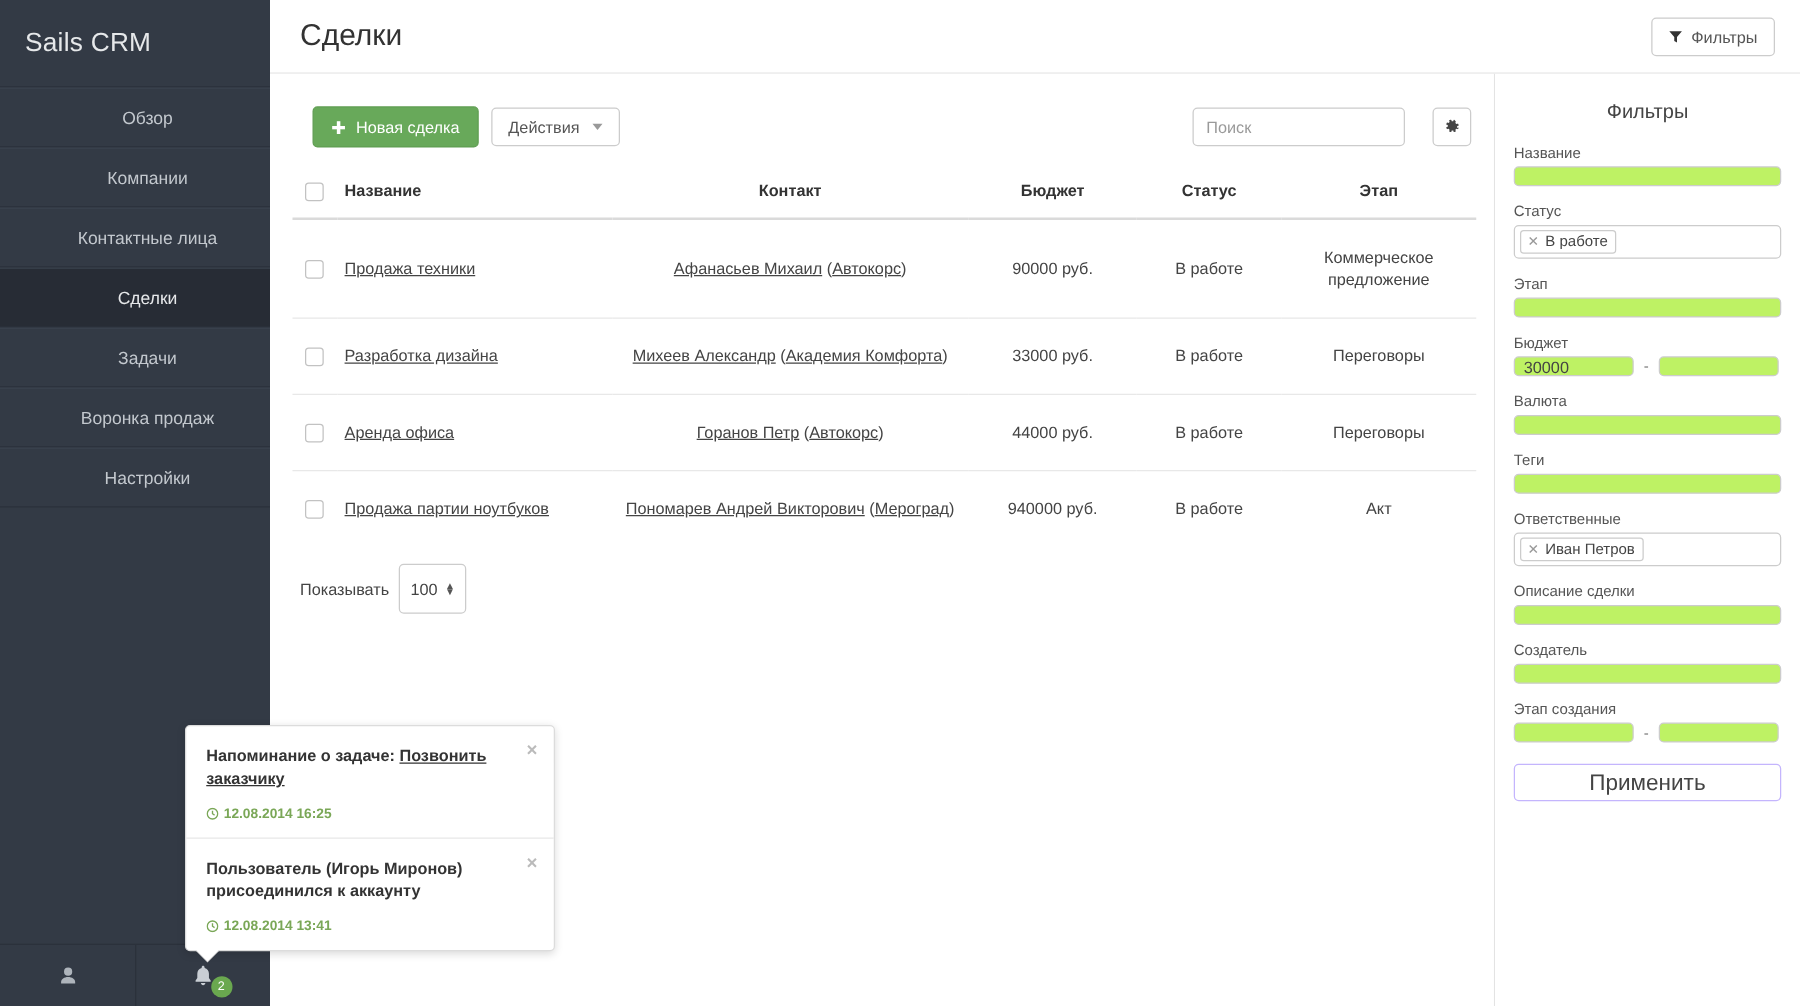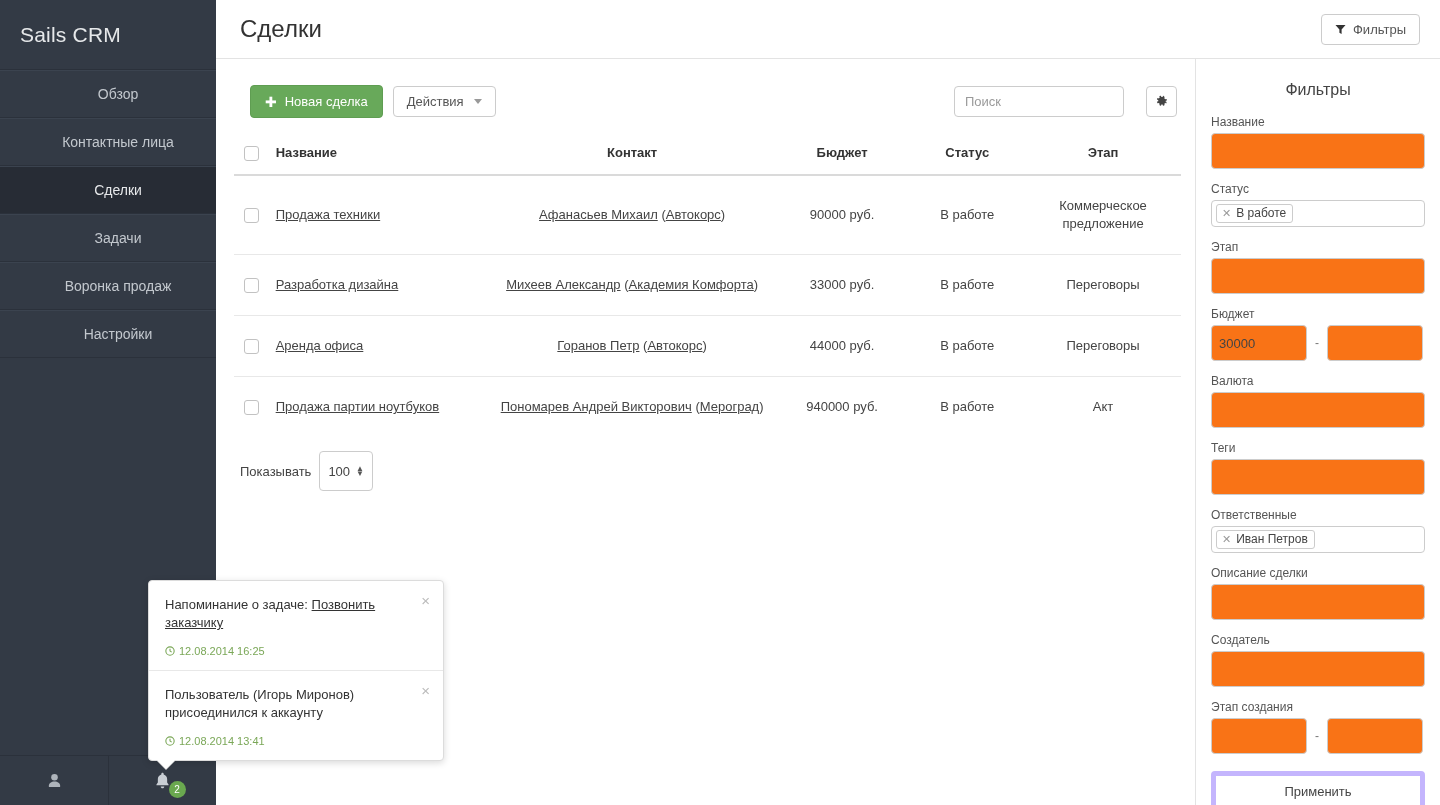--- a/index.html
+++ b/index.html
@@ -161,50 +161,51 @@
   
   .filters {
     width: 245px; flex: 0 0 245px; background: #fff;
     border-left: 1px solid #e3e3e3;
     padding: 22px 15px 10px 15px;
     overflow: hidden;
   }
   .filters-title { text-align: center; font-size: 16px; color: #444; margin-bottom: 16px; }
   .f-label { font-size: 12px; color: #555; margin-bottom: 4px; }
   .f-field {
-    width: 100%; height: 36px; border: 1px solid #ccc; border-radius: 4px;
-    background: #f97316; margin-bottom: 13px; padding: 0 7px;
+    width: 100%; height: 16px; border: 1px solid #ccc; border-radius: 4px;
+    background: #bef264; margin-bottom: 13px; padding: 0 7px;
     font-size: 13px; color: #444; font-family: inherit; display: block;
   }
   .f-tagbox {
     width: 100%; min-height: 27px; border: 1px solid #ccc; border-radius: 4px;
     background: #fff; margin-bottom: 13px; padding: 3px 4px;
     display: flex; align-items: center; gap: 4px;
   }
   .tag {
     display: inline-flex; align-items: center; gap: 5px;
     border: 1px solid #ccc; border-radius: 3px; background: #fff;
     font-size: 12px; color: #444; padding: 1px 6px 2px 5px;
   }
   .tag .x { color: #999; font-size: 11px; cursor: pointer; }
   .f-range { display: flex; align-items: center; gap: 8px; margin-bottom: 13px; }
   .f-range .f-field { margin-bottom: 0; width: 96px; }
   .f-dash { color: #777; font-size: 12px; }
   .apply-btn {
-    width: 100%; height: 40px; border: 5px solid #c4b5fd; border-radius: 4px;
-    background: #fff; font-size: 13px; color: #444; cursor: pointer;
+    width: 100%; height: 30px; border: 1px solid #c4b5fd; border-radius: 4px;
+    background: #fff; font-size: 18px; color: #444; cursor: pointer;
     font-family: inherit; margin-top: 4px;
   }
 
   
   .notif-pop {
     position: absolute; left: 148px; bottom: 44px; width: 296px;
     background: #fff; border: 1px solid #dcdcdc; border-radius: 4px;
     box-shadow: 0 2px 7px rgba(0,0,0,.15);
     z-index: 20;
+    font-weight: bold;
   }
   .notif-pop:after, .notif-pop:before {
     content: ""; position: absolute; top: 100%; left: 17px;
     border: solid transparent; height: 0; width: 0;
   }
   .notif-pop:after { border-top-color: #fff; border-width: 9px; margin-left: -9px; }
   .notif-pop:before { border-top-color: #dcdcdc; border-width: 10px; margin-left: -10px; }
   .notif-item { padding: 15px 16px 13px 16px; position: relative; }
   .notif-item + .notif-item { border-top: 1px solid #e8e8e8; }
   .notif-text { font-size: 13px; color: #333; line-height: 18px; padding-right: 22px; }
@@ -219,20 +220,23 @@
 </head>
 <body>
 
 <div class="app">
 
   <aside class="sidebar">
     <div class="brand">Sails CRM</div>
 
     <div class="nav-item">
       <span>Обзор</span>
+    </div>
+    <div class="nav-item">
+      <span>Компании</span>
     </div>
     <div class="nav-item">
       <span>Контактные лица</span>
     </div>
     <div class="nav-item active">
       <span>Сделки</span>
     </div>
     <div class="nav-item">
       <span>Задачи</span>
     </div>

